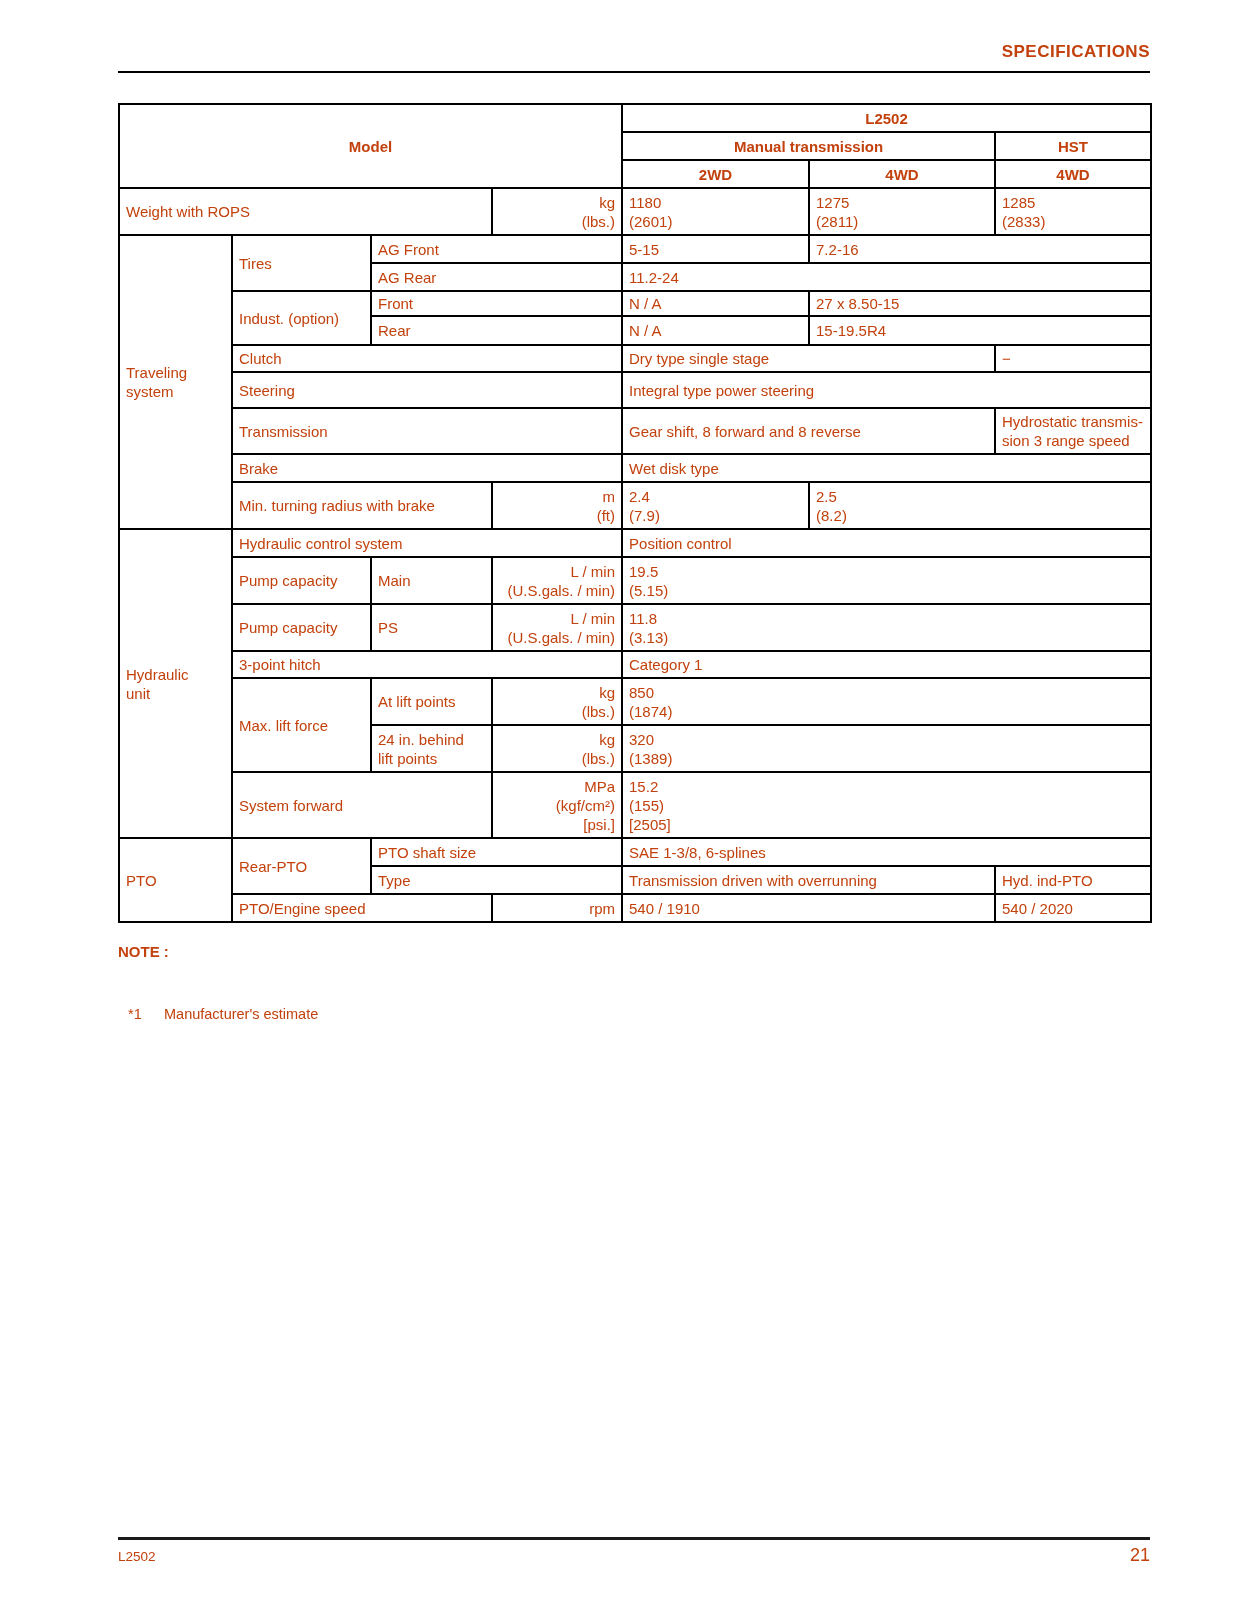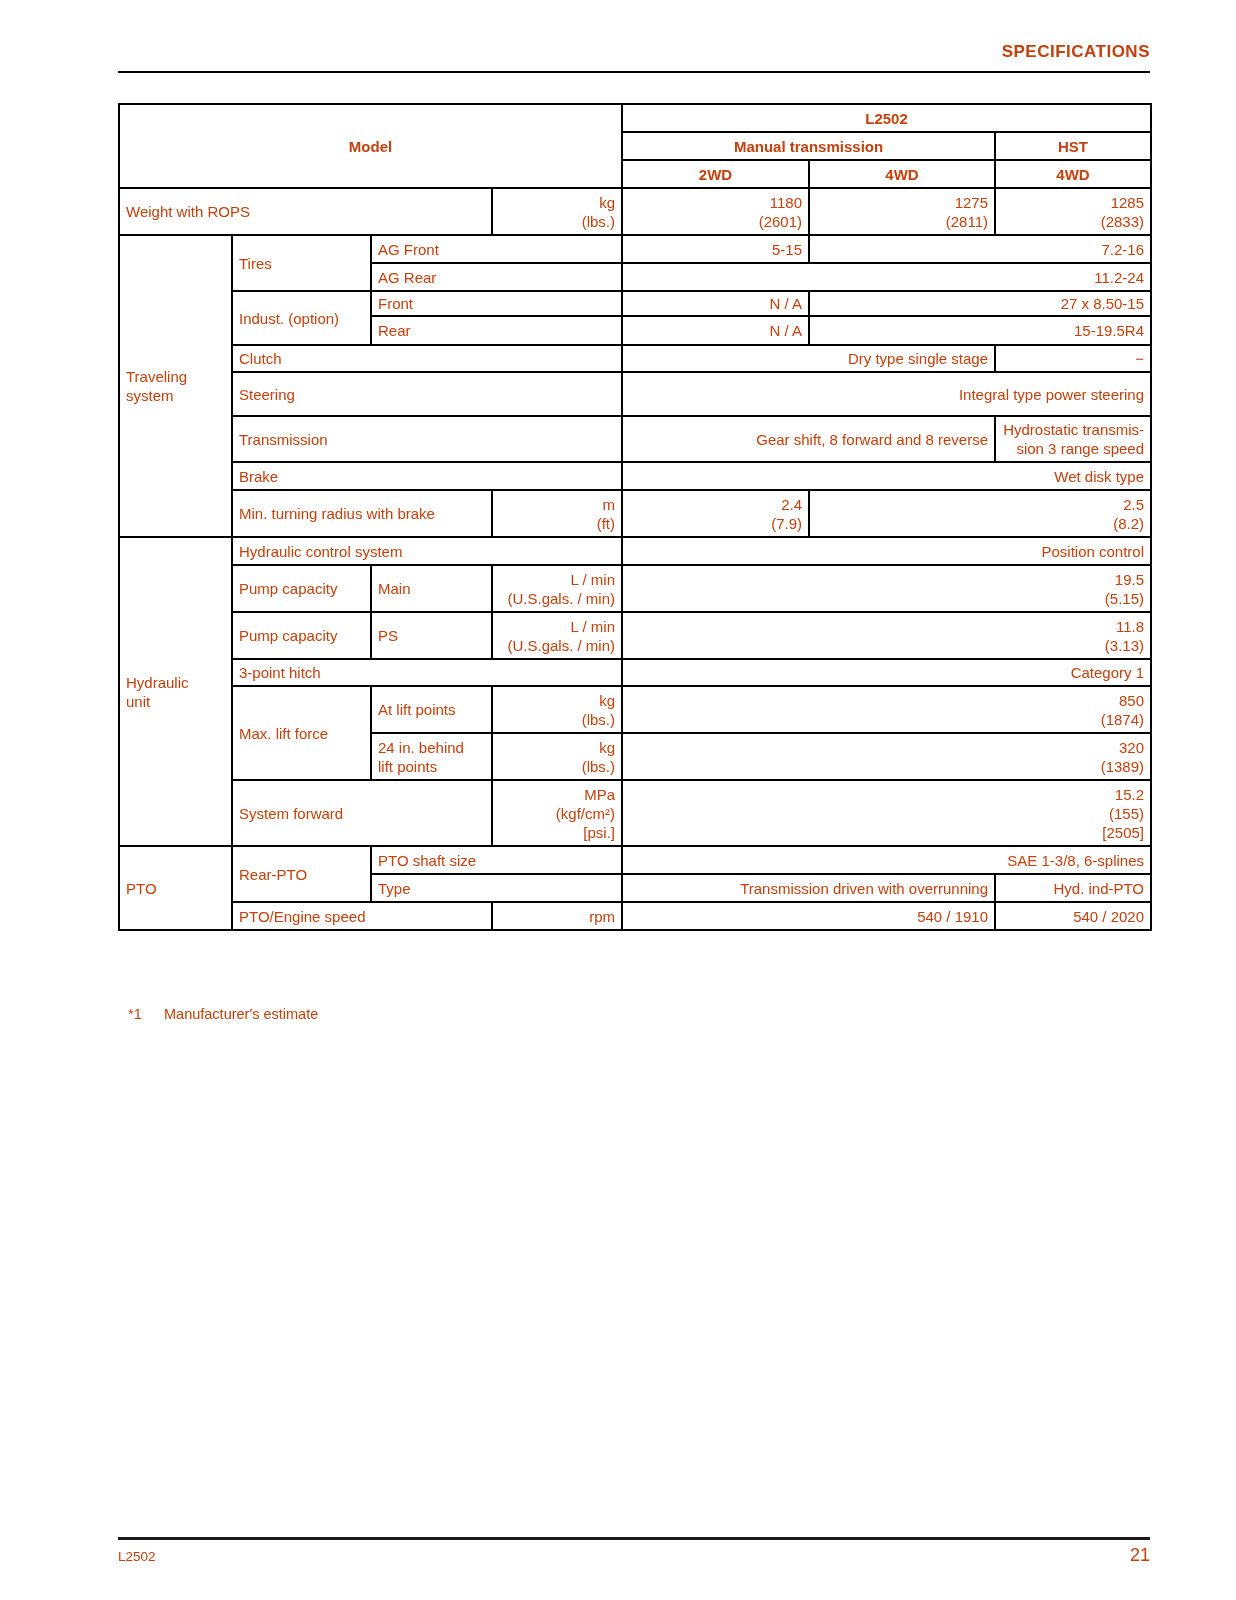--- a/index.html
+++ b/index.html
@@ -28,21 +28,21 @@
     line-height:19px;
   }
   table.spec td {
     border:2px solid #000;
     padding:2px 6px;
     vertical-align:middle;
     white-space:pre-line;
     overflow:hidden;
   }
   td.lab   { text-align:left;  padding-left:9px; }
-  td.ctr   { text-align:right; }
+  td.ctr   { text-align:left; }
   td.unit  { text-align:right; padding-right:7px; }
   td.hdr   { text-align:center; font-weight:bold; }
   .note {
     position:absolute; top:942px; left:118px;
     font-size:15px; font-weight:bold; line-height:20px;
   }
   .footnote {
     position:absolute; top:1006px; left:128px;
     font-size:14.5px; display:flex;
   }
@@ -125,21 +125,21 @@
     <tr style="height:29px">
       <td colspan="2" class="lab">Rear</td>
       <td class="ctr">N / A</td>
       <td colspan="2" class="ctr">15-19.5R4</td>
     </tr>
     <tr style="height:27px">
       <td colspan="3" class="lab">Clutch</td>
       <td colspan="2" class="ctr">Dry type single stage</td>
       <td class="ctr">−</td>
     </tr>
-    <tr style="height:44px">
+    <tr style="height:36px">
       <td colspan="3" class="lab">Steering</td>
       <td colspan="3" class="ctr">Integral type power steering</td>
     </tr>
     <tr style="height:46px">
       <td colspan="3" class="lab">Transmission</td>
       <td colspan="2" class="ctr">Gear shift, 8 forward and 8 reverse</td>
       <td class="ctr">Hydrostatic transmis-
 sion 3 range speed</td>
     </tr>
     <tr style="height:28px">
@@ -222,20 +222,21 @@
     <tr style="height:28px">
       <td colspan="2" class="lab">PTO/Engine speed</td>
       <td class="unit">rpm</td>
       <td colspan="2" class="ctr">540 / 1910</td>
       <td class="ctr">540 / 2020</td>
     </tr>
   </tbody>
     </table>
 
   <div class="note">
+    <div>NOTE :</div>
   </div>
 
   <div class="footnote">
     <span class="marker">*1</span>
     <span>Manufacturer's estimate</span>
   </div>
 
   <div class="rule-bottom"></div>
   <div class="footer-left">L2502</div>
   <div class="footer-right">21</div>

